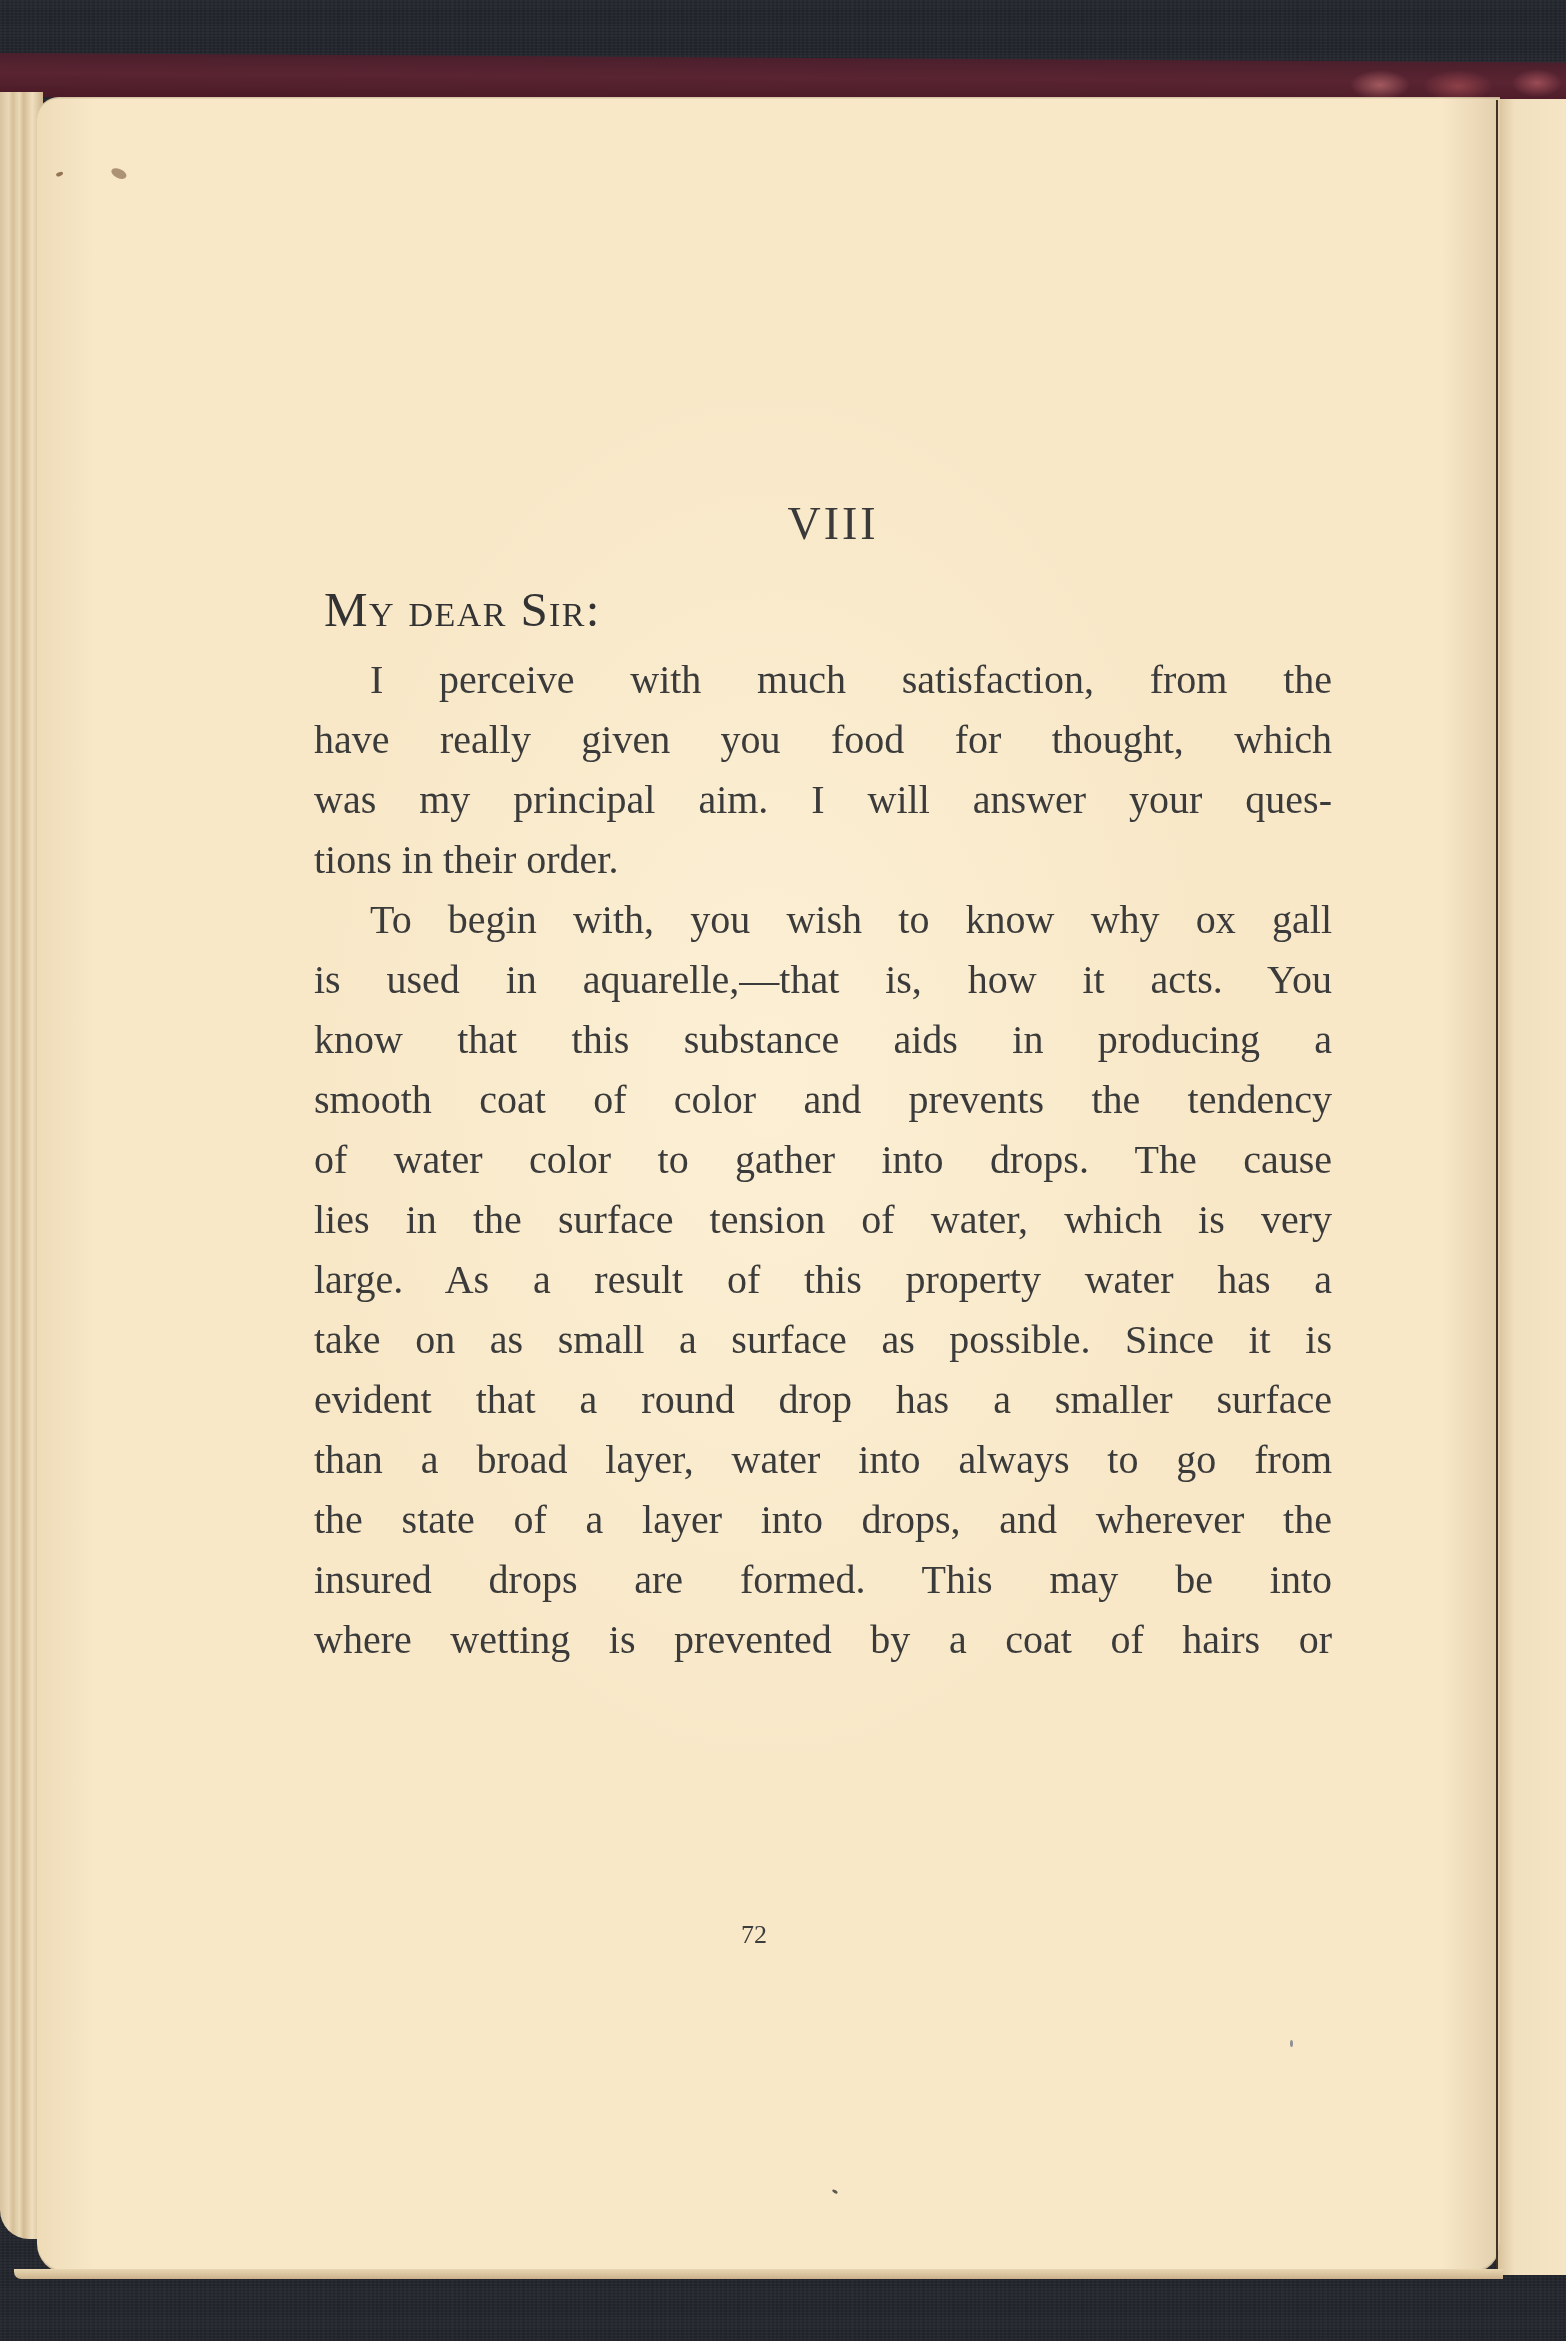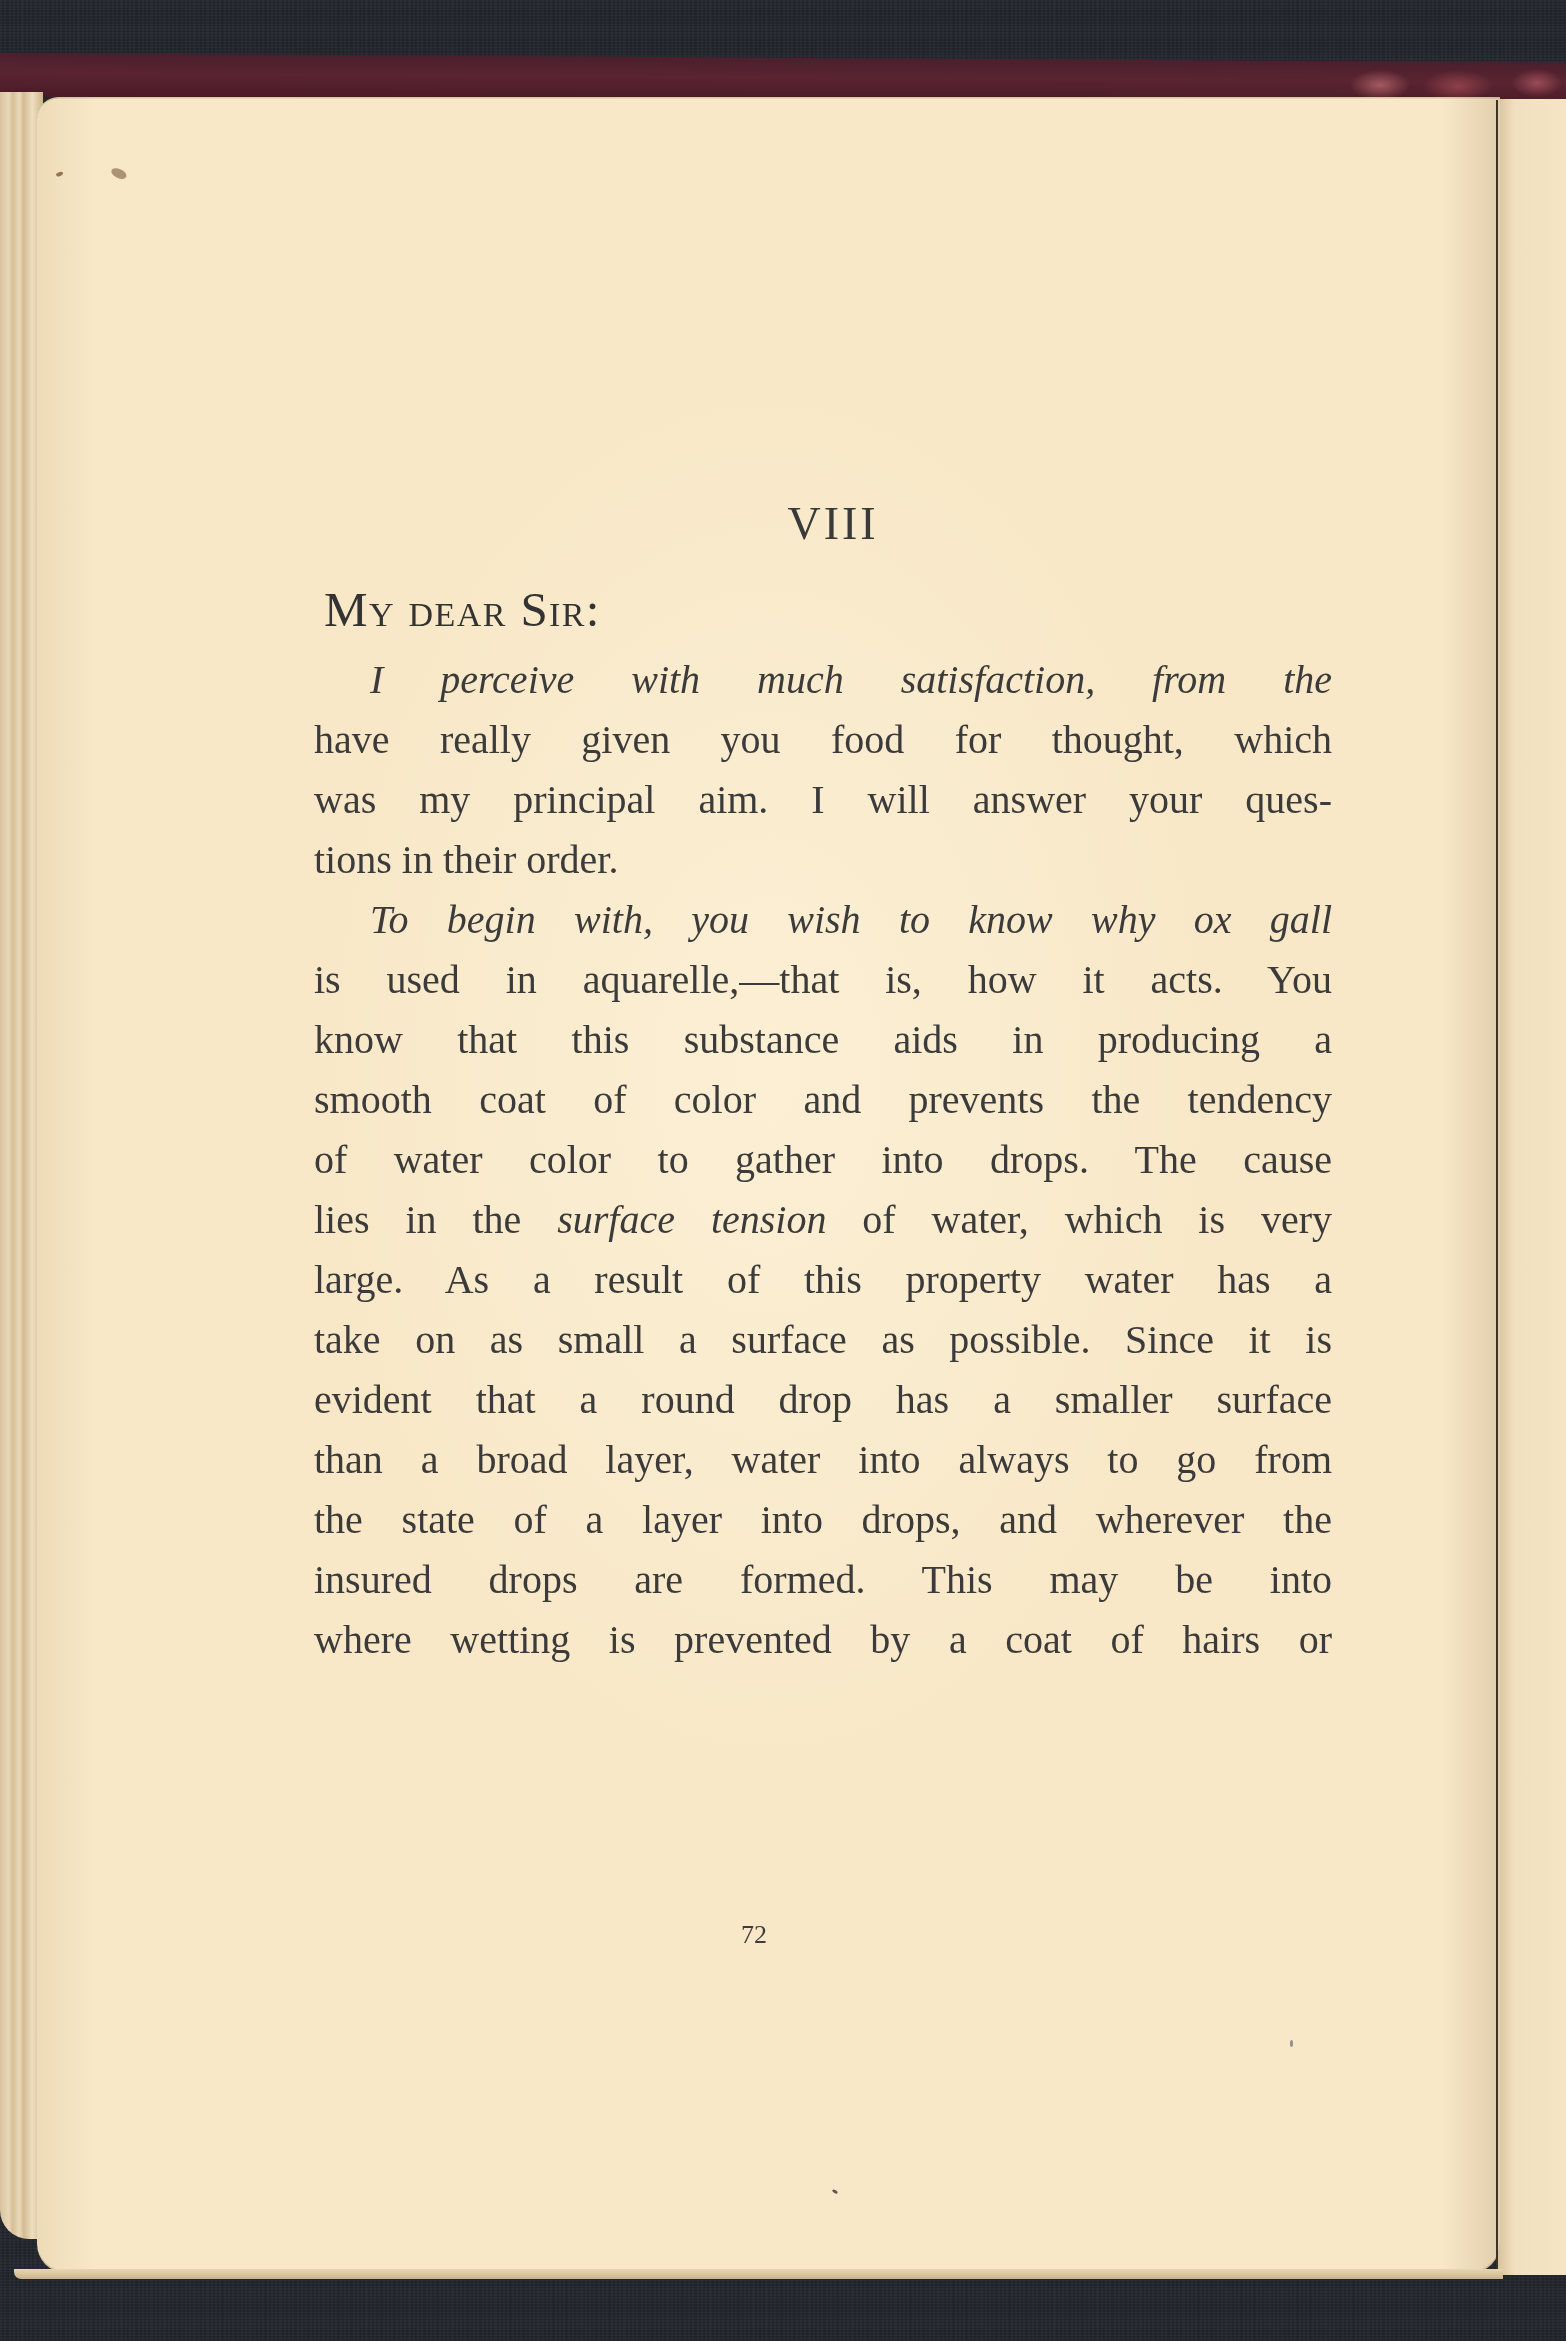--- a/index.html
+++ b/index.html
@@ -140,27 +140,25 @@
     }
     .line {
       display: block;
       height: 60px;
       white-space: nowrap;
       text-align: justify;
       text-align-last: justify;
     }
     .line.indent {
       padding-left: 56px;
-      font-style: italic;
     }
     .line.last {
       text-align-last: left;
     }
     .line .italic {
-      font-style: italic;
     }
 
     .page-number {
       position: absolute;
       left: 0;
       width: 1566px;
       top: 1920px;
       text-align: center;
       font-size: 26px;
       color: #3d3d3d;

